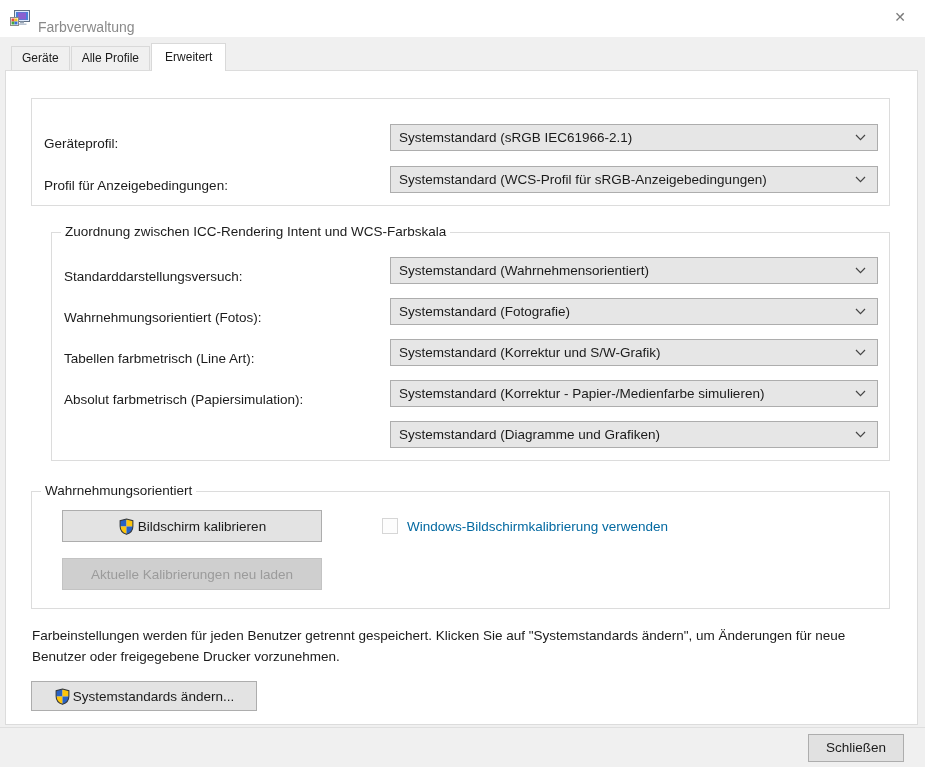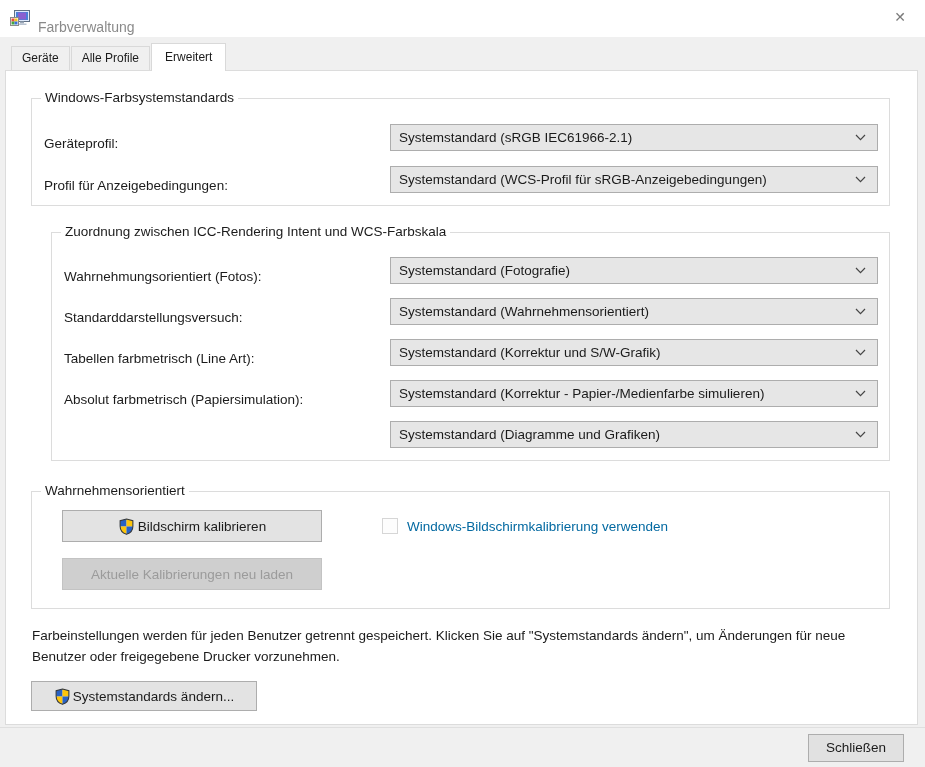--- a/index.html
+++ b/index.html
@@ -139,21 +139,20 @@
 
   <div class="tabstrip">
     <div class="tab">Geräte</div>
     <div class="tab">Alle Profile</div>
     <div class="tab active">Erweitert</div>
   </div>
 
   <div class="tabpage">
 
     <div class="group">
-      <span class="group-title">Windows-Farbsystemstandards</span>
       <div class="field-row">
         <span class="field-label">Geräteprofil:</span>
         <div class="combobox">
           <span>Systemstandard (sRGB IEC61966-2.1)</span>
           <span class="chevron">
             <svg width="11" height="7" viewBox="0 0 11 7">
                 <polyline points="1,1 5.5,5.6 10,1" fill="none" stroke="#464646" stroke-width="1.2"></polyline>
               </svg>
           </span>
         </div>
@@ -168,44 +167,44 @@
               </svg>
           </span>
         </div>
       </div>
     </div>
 
     <div class="group g2">
       <span class="group-title">Zuordnung zwischen ICC-Rendering Intent und WCS-Farbskala</span>
 
       <div class="field-row">
+        <span class="field-label">Standarddarstellungsversuch:</span>
+        <div class="combobox">
+          <span>Systemstandard (Wahrnehmensorientiert)</span>
+          <span class="chevron">
+            <svg width="11" height="7" viewBox="0 0 11 7">
+                <polyline points="1,1 5.5,5.6 10,1" fill="none" stroke="#464646" stroke-width="1.2"></polyline>
+              </svg>
+          </span>
+        </div>
+      </div>
+
+      <div class="field-row">
         <span class="field-label">Wahrnehmungsorientiert (Fotos):</span>
         <div class="combobox">
           <span>Systemstandard (Fotografie)</span>
           <span class="chevron">
             <svg width="11" height="7" viewBox="0 0 11 7">
                 <polyline points="1,1 5.5,5.6 10,1" fill="none" stroke="#464646" stroke-width="1.2"></polyline>
               </svg>
           </span>
         </div>
       </div>
 
       <div class="field-row">
-        <span class="field-label">Standarddarstellungsversuch:</span>
-        <div class="combobox">
-          <span>Systemstandard (Wahrnehmensorientiert)</span>
-          <span class="chevron">
-            <svg width="11" height="7" viewBox="0 0 11 7">
-                <polyline points="1,1 5.5,5.6 10,1" fill="none" stroke="#464646" stroke-width="1.2"></polyline>
-              </svg>
-          </span>
-        </div>
-      </div>
-
-      <div class="field-row">
         <span class="field-label">Tabellen farbmetrisch (Line Art):</span>
         <div class="combobox">
           <span>Systemstandard (Korrektur und S/W-Grafik)</span>
           <span class="chevron">
             <svg width="11" height="7" viewBox="0 0 11 7">
                 <polyline points="1,1 5.5,5.6 10,1" fill="none" stroke="#464646" stroke-width="1.2"></polyline>
               </svg>
           </span>
         </div>
       </div>
@@ -228,21 +227,21 @@
           <span class="chevron">
             <svg width="11" height="7" viewBox="0 0 11 7">
                 <polyline points="1,1 5.5,5.6 10,1" fill="none" stroke="#464646" stroke-width="1.2"></polyline>
               </svg>
           </span>
         </div>
       </div>
     </div>
 
     <div class="group g3">
-      <span class="group-title">Wahrnehmensorientiert</span>
+      <span class="group-title">Wahrnehmungsorientiert</span>
 
       <div class="cal-row">
         <div class="win-btn">
           <span class="shield">
             <svg width="17" height="17" viewBox="0 0 16 16">
               <defs>
                   <clipPath id="shieldClip1">
                     <path d="M8 1 L14 2.6 V7.8 C14 11.8 11.2 14.4 8 15.4 C4.8 14.4 2 11.8 2 7.8 V2.6 Z"></path>
                   </clipPath>
                 </defs>

